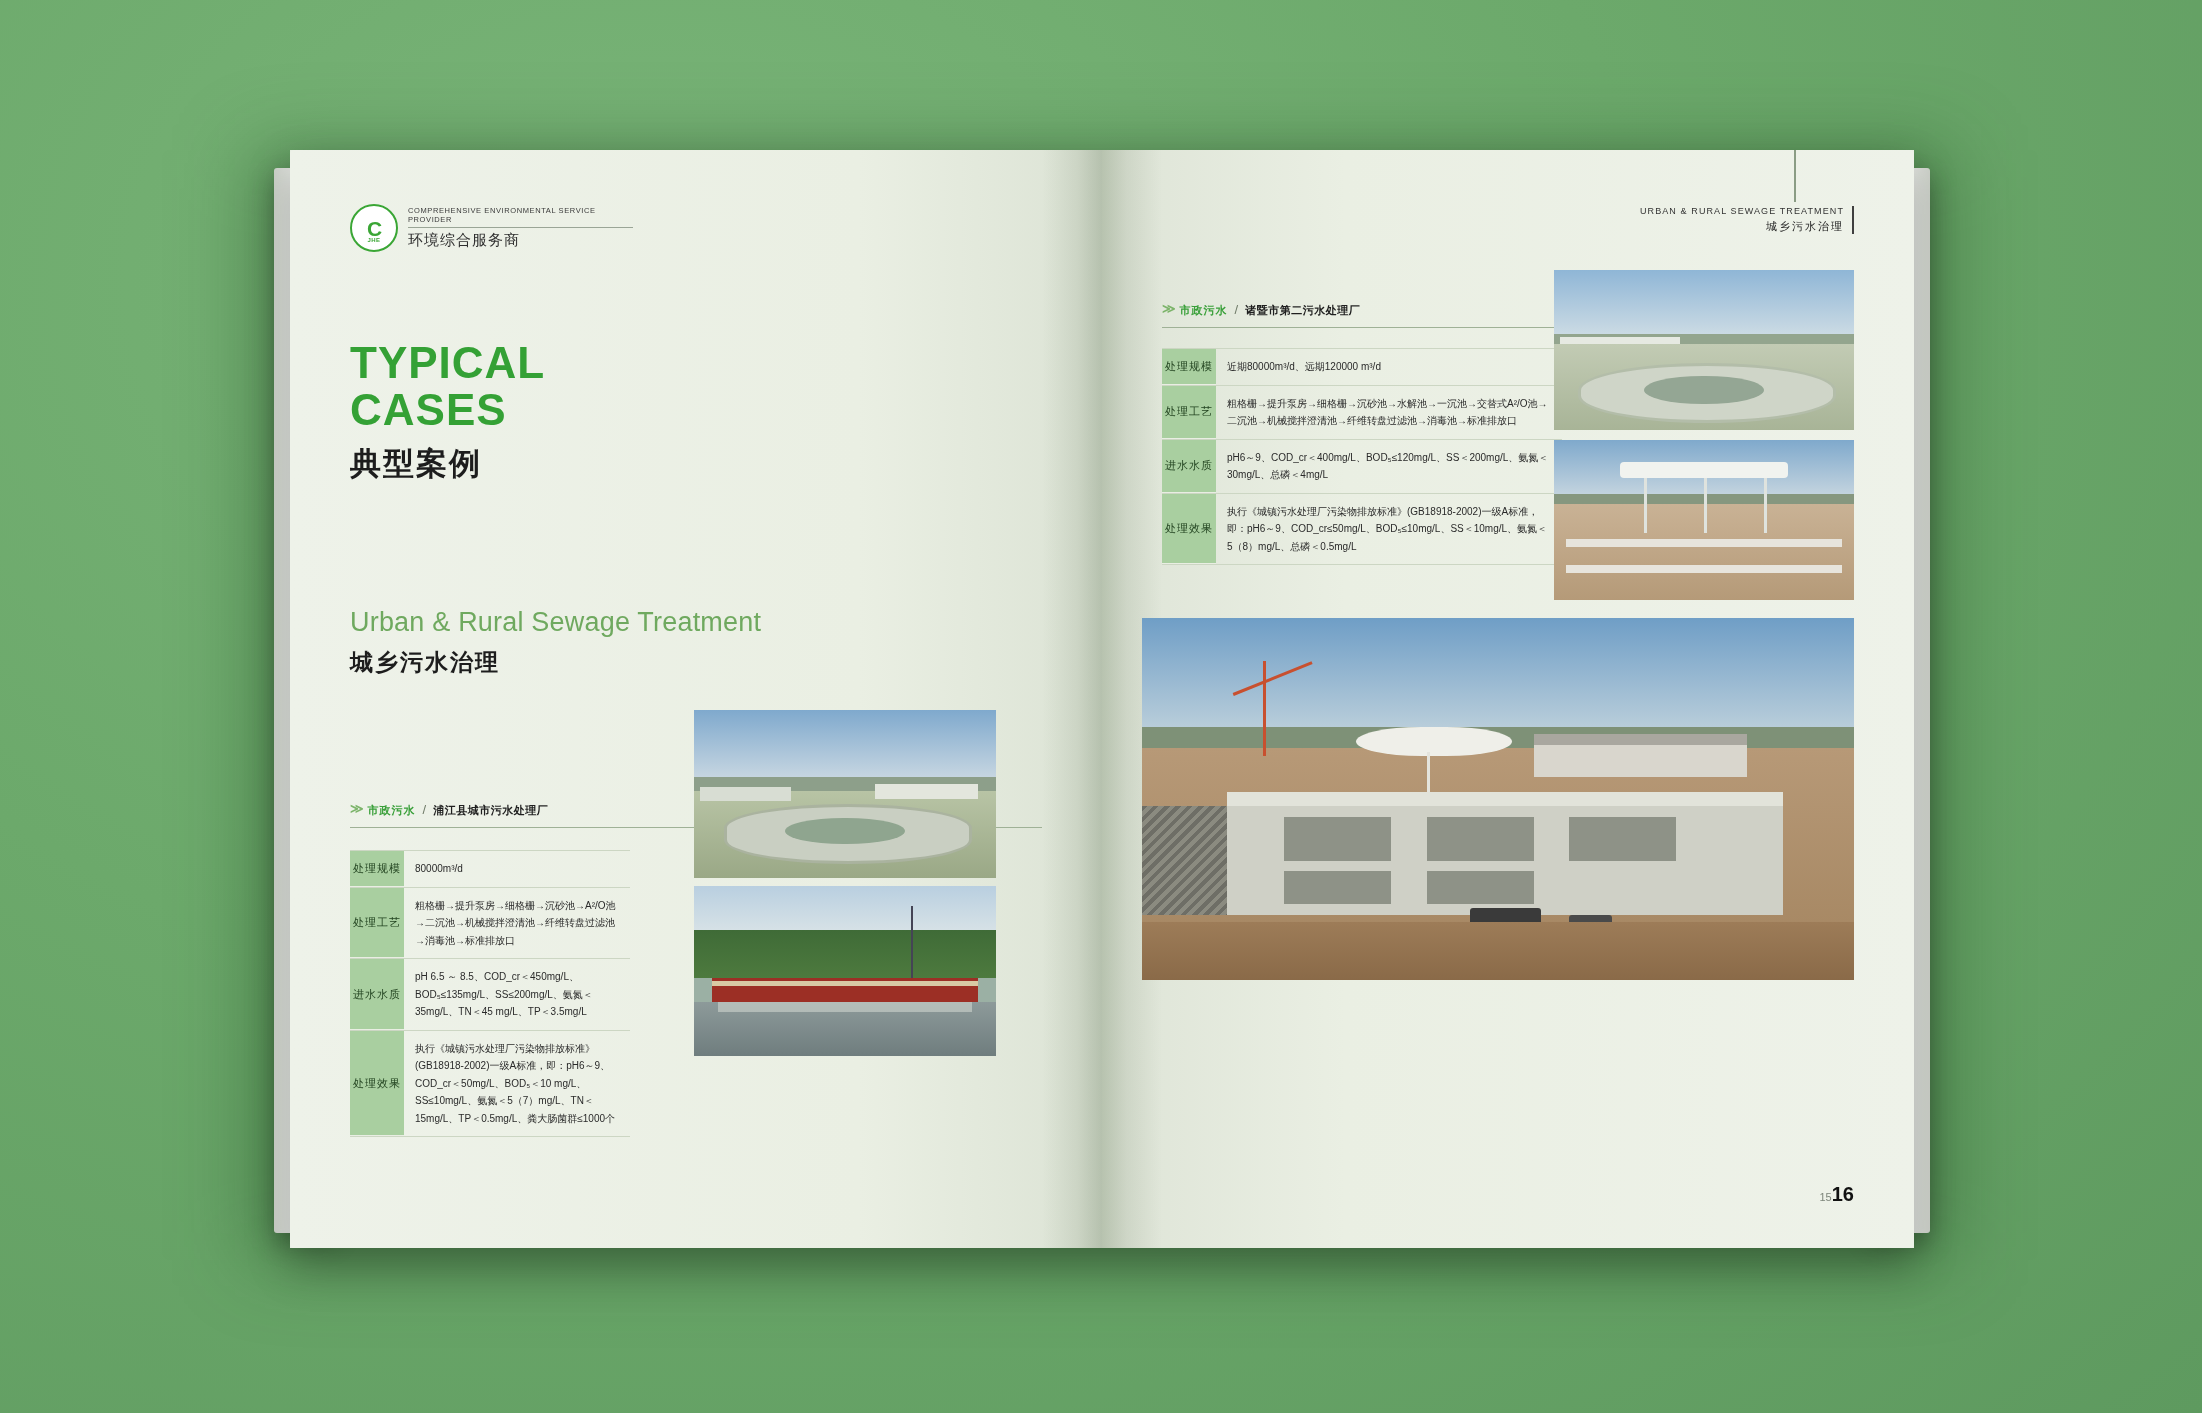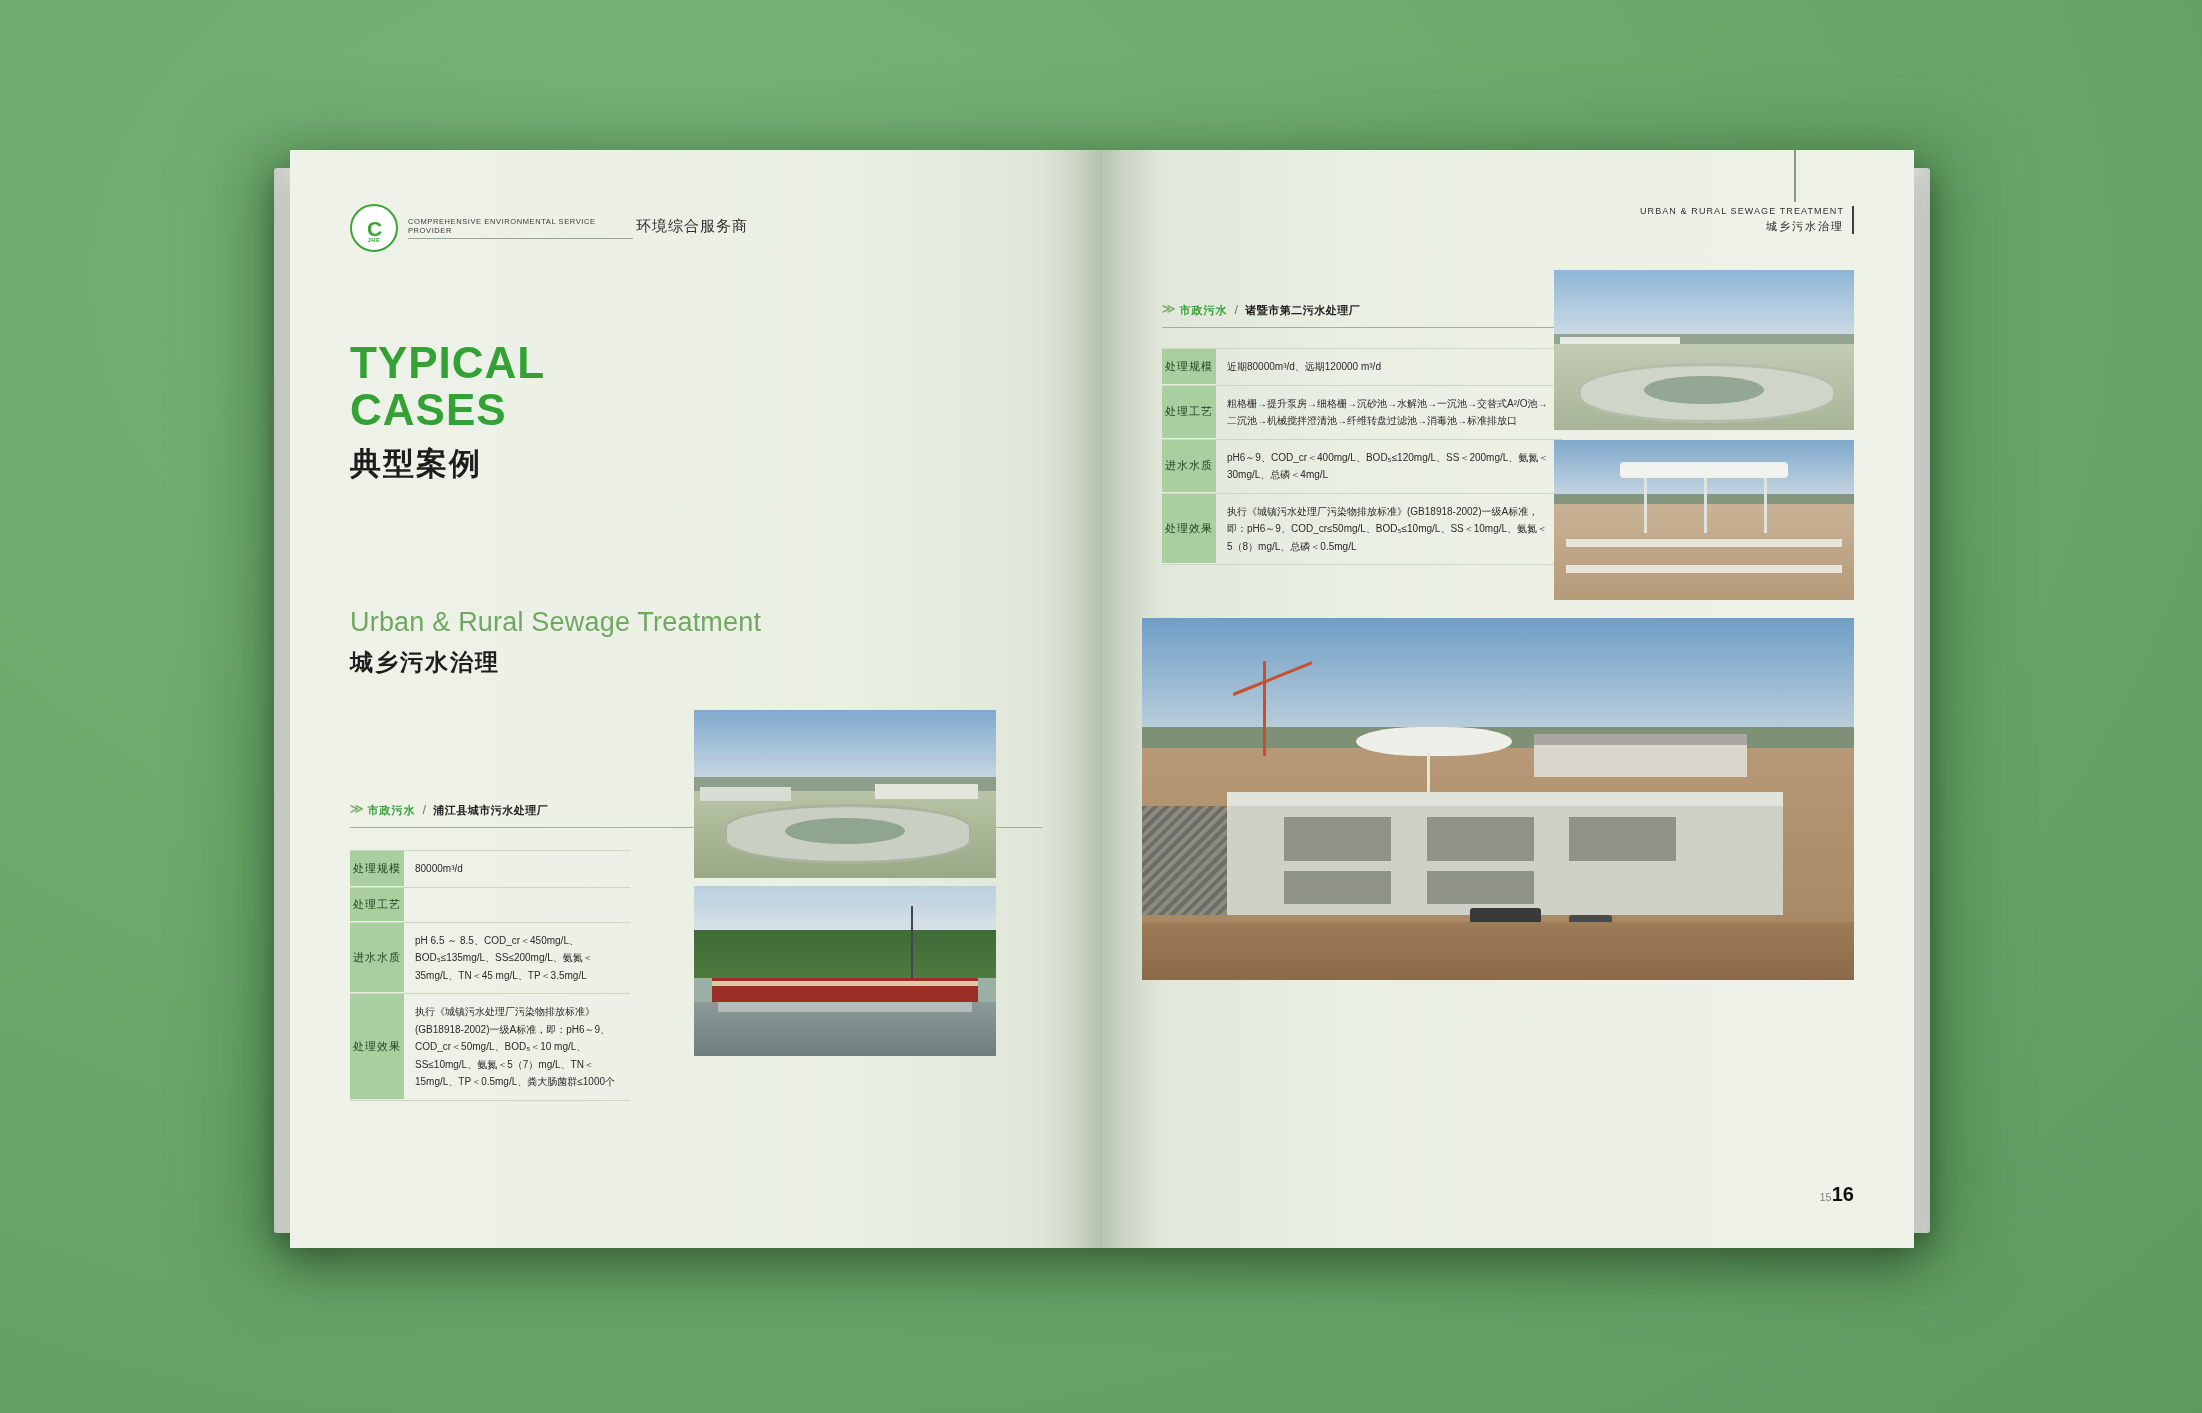--- a/index.html
+++ b/index.html
@@ -78,21 +78,21 @@
     position:relative;flex:none;
   }
   .logo-mark .c{
     font-size:21px;font-weight:bold;color:#3aa635;line-height:1;
     letter-spacing:-1px;
   }
   .logo-mark .sub{
     position:absolute;bottom:7px;left:0;right:0;text-align:center;
     font-size:6px;color:#3aa635;font-weight:bold;letter-spacing:0.5px;
   }
-  .logo-texts{display:flex;flex-direction:row;gap:3px;}
+  .logo-texts{display:flex;flex-direction:column;gap:3px;}
   .logo-en{
     font-size:7.5px;letter-spacing:0.6px;color:#3a3a3a;
     border-bottom:1px solid #9aa596;padding-bottom:3px;width:225px;
   }
   .logo-cn{font-size:15px;color:#2f2f2f;letter-spacing:1px;}
 
   
   .typical{
     margin-top:88px;
     font-size:44px;line-height:1.06;font-weight:bold;
@@ -200,20 +200,21 @@
           <span class="case-name">浦江县城市污水处理厂</span>
         </div>
 
         <div class="spec-table">
           <div class="spec-row">
             <div class="spec-label">处理规模</div>
             <div class="spec-val">80000m³/d</div>
           </div>
           <div class="spec-row">
             <div class="spec-label">处理工艺</div>
+            <div class="spec-val">粗格栅→提升泵房→细格栅→沉砂池→A²/O池→二沉池→机械搅拌澄清池→纤维转盘过滤池→消毒池→标准排放口</div>
           </div>
           <div class="spec-row">
             <div class="spec-label">进水水质</div>
             <div class="spec-val">pH 6.5 ～ 8.5、COD_cr＜450mg/L、BOD₅≤135mg/L、SS≤200mg/L、氨氮＜35mg/L、TN＜45 mg/L、TP＜3.5mg/L</div>
           </div>
           <div class="spec-row">
             <div class="spec-label">处理效果</div>
             <div class="spec-val">执行《城镇污水处理厂污染物排放标准》(GB18918-2002)一级A标准，即：pH6～9、COD_cr＜50mg/L、BOD₅＜10 mg/L、SS≤10mg/L、氨氮＜5（7）mg/L、TN＜15mg/L、TP＜0.5mg/L、粪大肠菌群≤1000个</div>
           </div>
         </div>

